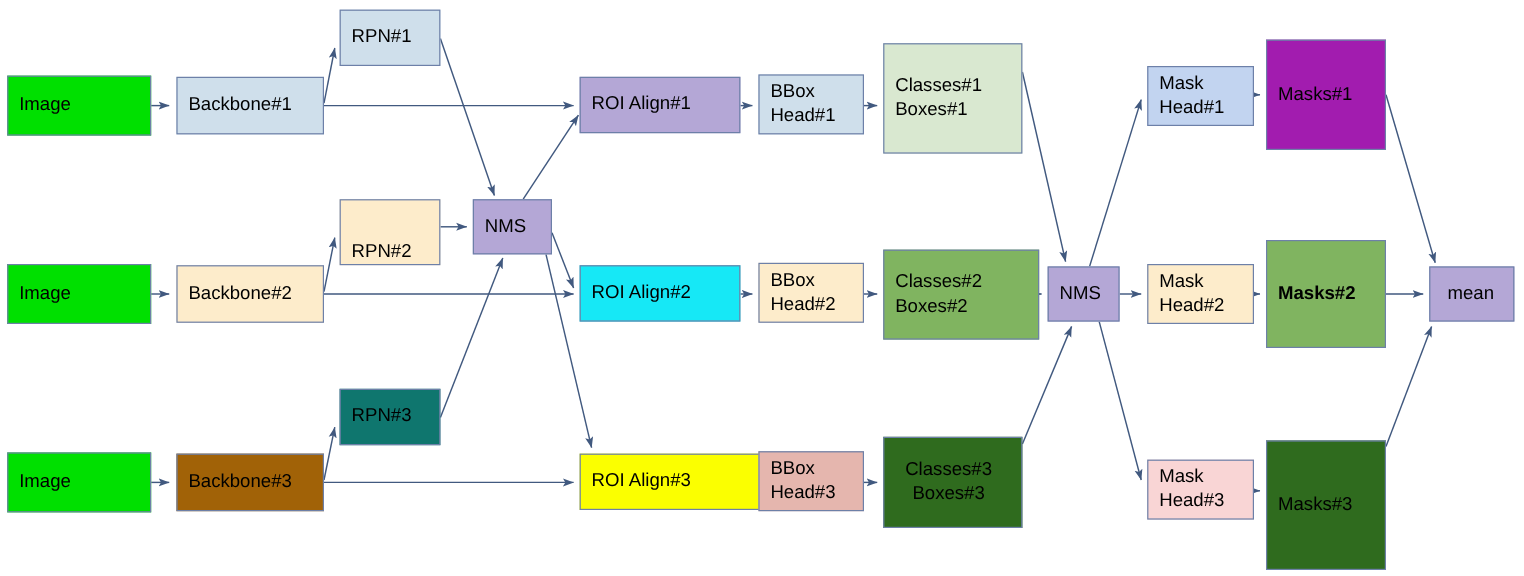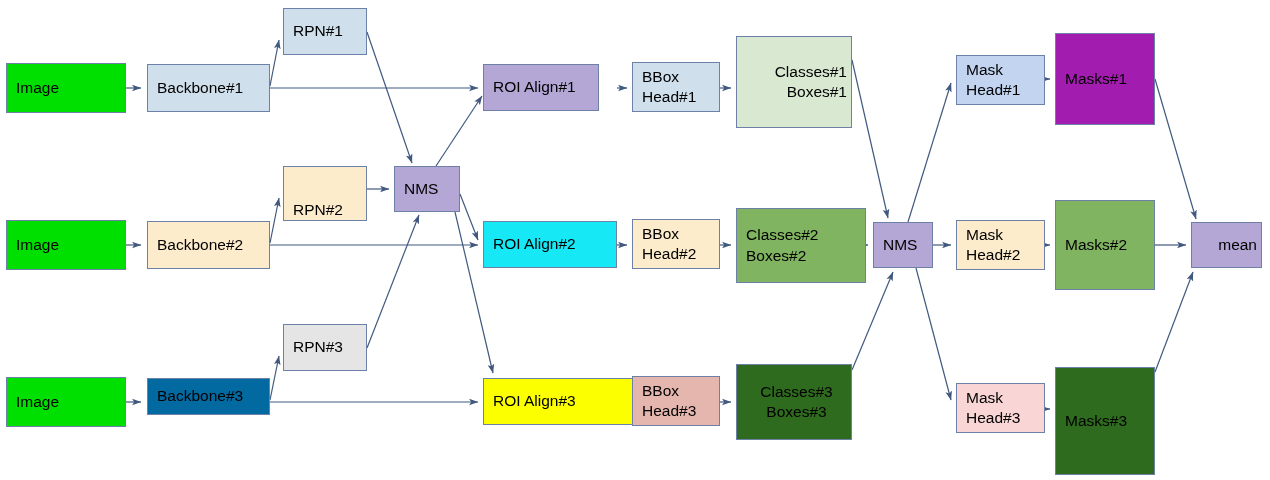--- a/index.html
+++ b/index.html
@@ -29,21 +29,21 @@
     position: absolute;
     box-sizing: border-box;
     border: 1px solid #6d80a8;
     display: flex;
     flex-direction: column;
     justify-content: center;
     color: #000000;
     font-size: 15.5px;
     line-height: 1.30;
     padding-left: 9px;
-    padding-right: 4px;
+    padding-right: 16px;
     white-space: pre-line;
     z-index: 2;
   }
   .node .line { display: block; }
 </style>
 </head>
 <body>
 
 <div id="diagram-root">
 
@@ -89,37 +89,37 @@
         <path d="M1155,372 L1193,272" fill="none" stroke="#41597f" stroke-width="1.2" marker-end="url(#arrowhead)"></path>
       </g>
   </svg>
 
   <div id="node-layer">
       <div class="node" style="left: 6px; top: 63px; width: 120px; height: 50px; background: rgb(0, 224, 0); border-color: rgb(109, 128, 168);"><span class="line">Image</span></div>
       <div class="node" style="left: 6px; top: 220px; width: 120px; height: 50px; background: rgb(0, 224, 0); border-color: rgb(109, 128, 168);"><span class="line">Image</span></div>
       <div class="node" style="left: 6px; top: 377px; width: 120px; height: 50px; background: rgb(0, 224, 0); border-color: rgb(109, 128, 168);"><span class="line">Image</span></div>
       <div class="node" style="left: 147px; top: 64px; width: 123px; height: 48px; background: rgb(207, 223, 235); border-color: rgb(109, 128, 168);"><span class="line">Backbone#1</span></div>
       <div class="node" style="left: 147px; top: 221px; width: 123px; height: 48px; background: rgb(253, 236, 203); border-color: rgb(109, 128, 168);"><span class="line">Backbone#2</span></div>
-      <div class="node" style="left: 147px; top: 378px; width: 123px; height: 37px; background: #0369a1; border-color: rgb(109, 128, 168);"><span class="line">Backbone#3</span></div>
+      <div class="node" style="left: 147px; top: 378px; width: 123px; height: 48px; background: #a16207; border-color: rgb(109, 128, 168);"><span class="line">Backbone#3</span></div>
       <div class="node" style="left: 283px; top: 8px; width: 84px; height: 47px; background: rgb(207, 223, 235); border-color: rgb(109, 128, 168);"><span class="line">RPN#1</span></div>
       <div class="node" style="left: 283px; top: 166px; width: 84px; height: 55px; background: rgb(253, 236, 203); border-color: rgb(109, 128, 168); justify-content: flex-end;"><span class="line">RPN#2</span></div>
-      <div class="node" style="left: 283px; top: 324px; width: 84px; height: 47px; background: #e5e5e5; border-color: rgb(109, 128, 168);"><span class="line">RPN#3</span></div>
+      <div class="node" style="left: 283px; top: 324px; width: 84px; height: 47px; background: #0f766e; border-color: rgb(109, 128, 168);"><span class="line">RPN#3</span></div>
       <div class="node" style="left: 394px; top: 166px; width: 66px; height: 46px; background: rgb(180, 167, 214); border-color: rgb(109, 128, 168);"><span class="line">NMS</span></div>
-      <div class="node" style="left: 483px; top: 64px; width: 116px; height: 47px; background: rgb(180, 167, 214); border-color: rgb(109, 128, 168);"><span class="line">ROI Align#1</span></div>
+      <div class="node" style="left: 483px; top: 64px; width: 134px; height: 47px; background: rgb(180, 167, 214); border-color: rgb(109, 128, 168);"><span class="line">ROI Align#1</span></div>
       <div class="node" style="left: 483px; top: 221px; width: 134px; height: 47px; background: rgb(22, 232, 246); border-color: rgb(109, 128, 168);"><span class="line">ROI Align#2</span></div>
       <div class="node" style="left: 483px; top: 378px; width: 160px; height: 47px; background: rgb(251, 255, 0); border-color: rgb(109, 128, 168);"><span class="line">ROI Align#3</span></div>
       <div class="node" style="left: 632px; top: 62px; width: 88px; height: 50px; background: rgb(207, 223, 235); border-color: rgb(109, 128, 168);"><span class="line">BBox</span><span class="line">Head#1</span></div>
       <div class="node" style="left: 632px; top: 219px; width: 88px; height: 50px; background: rgb(253, 236, 203); border-color: rgb(109, 128, 168);"><span class="line">BBox</span><span class="line">Head#2</span></div>
       <div class="node" style="left: 632px; top: 376px; width: 88px; height: 50px; background: rgb(229, 182, 174); border-color: rgb(109, 128, 168);"><span class="line">BBox</span><span class="line">Head#3</span></div>
-      <div class="node" style="left: 736px; top: 36px; width: 116px; height: 92px; background: rgb(217, 232, 208); border-color: rgb(109, 128, 168); text-align: right;"><span class="line">Classes#1</span><span class="line">Boxes#1</span></div>
+      <div class="node" style="left: 736px; top: 36px; width: 116px; height: 92px; background: rgb(217, 232, 208); border-color: rgb(109, 128, 168);"><span class="line">Classes#1</span><span class="line">Boxes#1</span></div>
       <div class="node" style="left: 736px; top: 208px; width: 130px; height: 75px; background: rgb(128, 180, 96); border-color: rgb(109, 128, 168);"><span class="line">Classes#2</span><span class="line">Boxes#2</span></div>
       <div class="node" style="left: 736px; top: 364px; width: 116px; height: 76px; background: rgb(47, 107, 30); border-color: rgb(109, 128, 168); text-align: center;"><span class="line">Classes#3</span><span class="line">Boxes#3</span></div>
       <div class="node" style="left: 873px; top: 222px; width: 60px; height: 46px; background: rgb(180, 167, 214); border-color: rgb(109, 128, 168);"><span class="line">NMS</span></div>
       <div class="node" style="left: 956px; top: 55px; width: 89px; height: 50px; background: rgb(194, 212, 240); border-color: rgb(109, 128, 168);"><span class="line">Mask</span><span class="line">Head#1</span></div>
       <div class="node" style="left: 956px; top: 220px; width: 89px; height: 50px; background: rgb(253, 236, 203); border-color: rgb(109, 128, 168);"><span class="line">Mask</span><span class="line">Head#2</span></div>
       <div class="node" style="left: 956px; top: 383px; width: 89px; height: 50px; background: rgb(249, 213, 213); border-color: rgb(109, 128, 168);"><span class="line">Mask</span><span class="line">Head#3</span></div>
       <div class="node" style="left: 1055px; top: 33px; width: 100px; height: 92px; background: #a21caf; border-color: rgb(109, 128, 168);"><span class="line">Masks#1</span></div>
-      <div class="node" style="left: 1055px; top: 200px; width: 100px; height: 90px; background: rgb(128, 180, 96); border-color: rgb(109, 128, 168);"><span class="line">Masks#2</span></div>
+      <div class="node" style="left: 1055px; top: 200px; width: 100px; height: 90px; background: rgb(128, 180, 96); border-color: rgb(109, 128, 168); font-weight: bold;"><span class="line">Masks#2</span></div>
       <div class="node" style="left: 1055px; top: 367px; width: 100px; height: 108px; background: rgb(47, 107, 30); border-color: rgb(109, 128, 168);"><span class="line">Masks#3</span></div>
       <div class="node" style="left: 1191px; top: 222px; width: 71px; height: 46px; background: rgb(180, 167, 214); border-color: rgb(109, 128, 168); text-align: right;"><span class="line">mean</span></div>
     </div>
 
 </div>
 
 </body></html>

